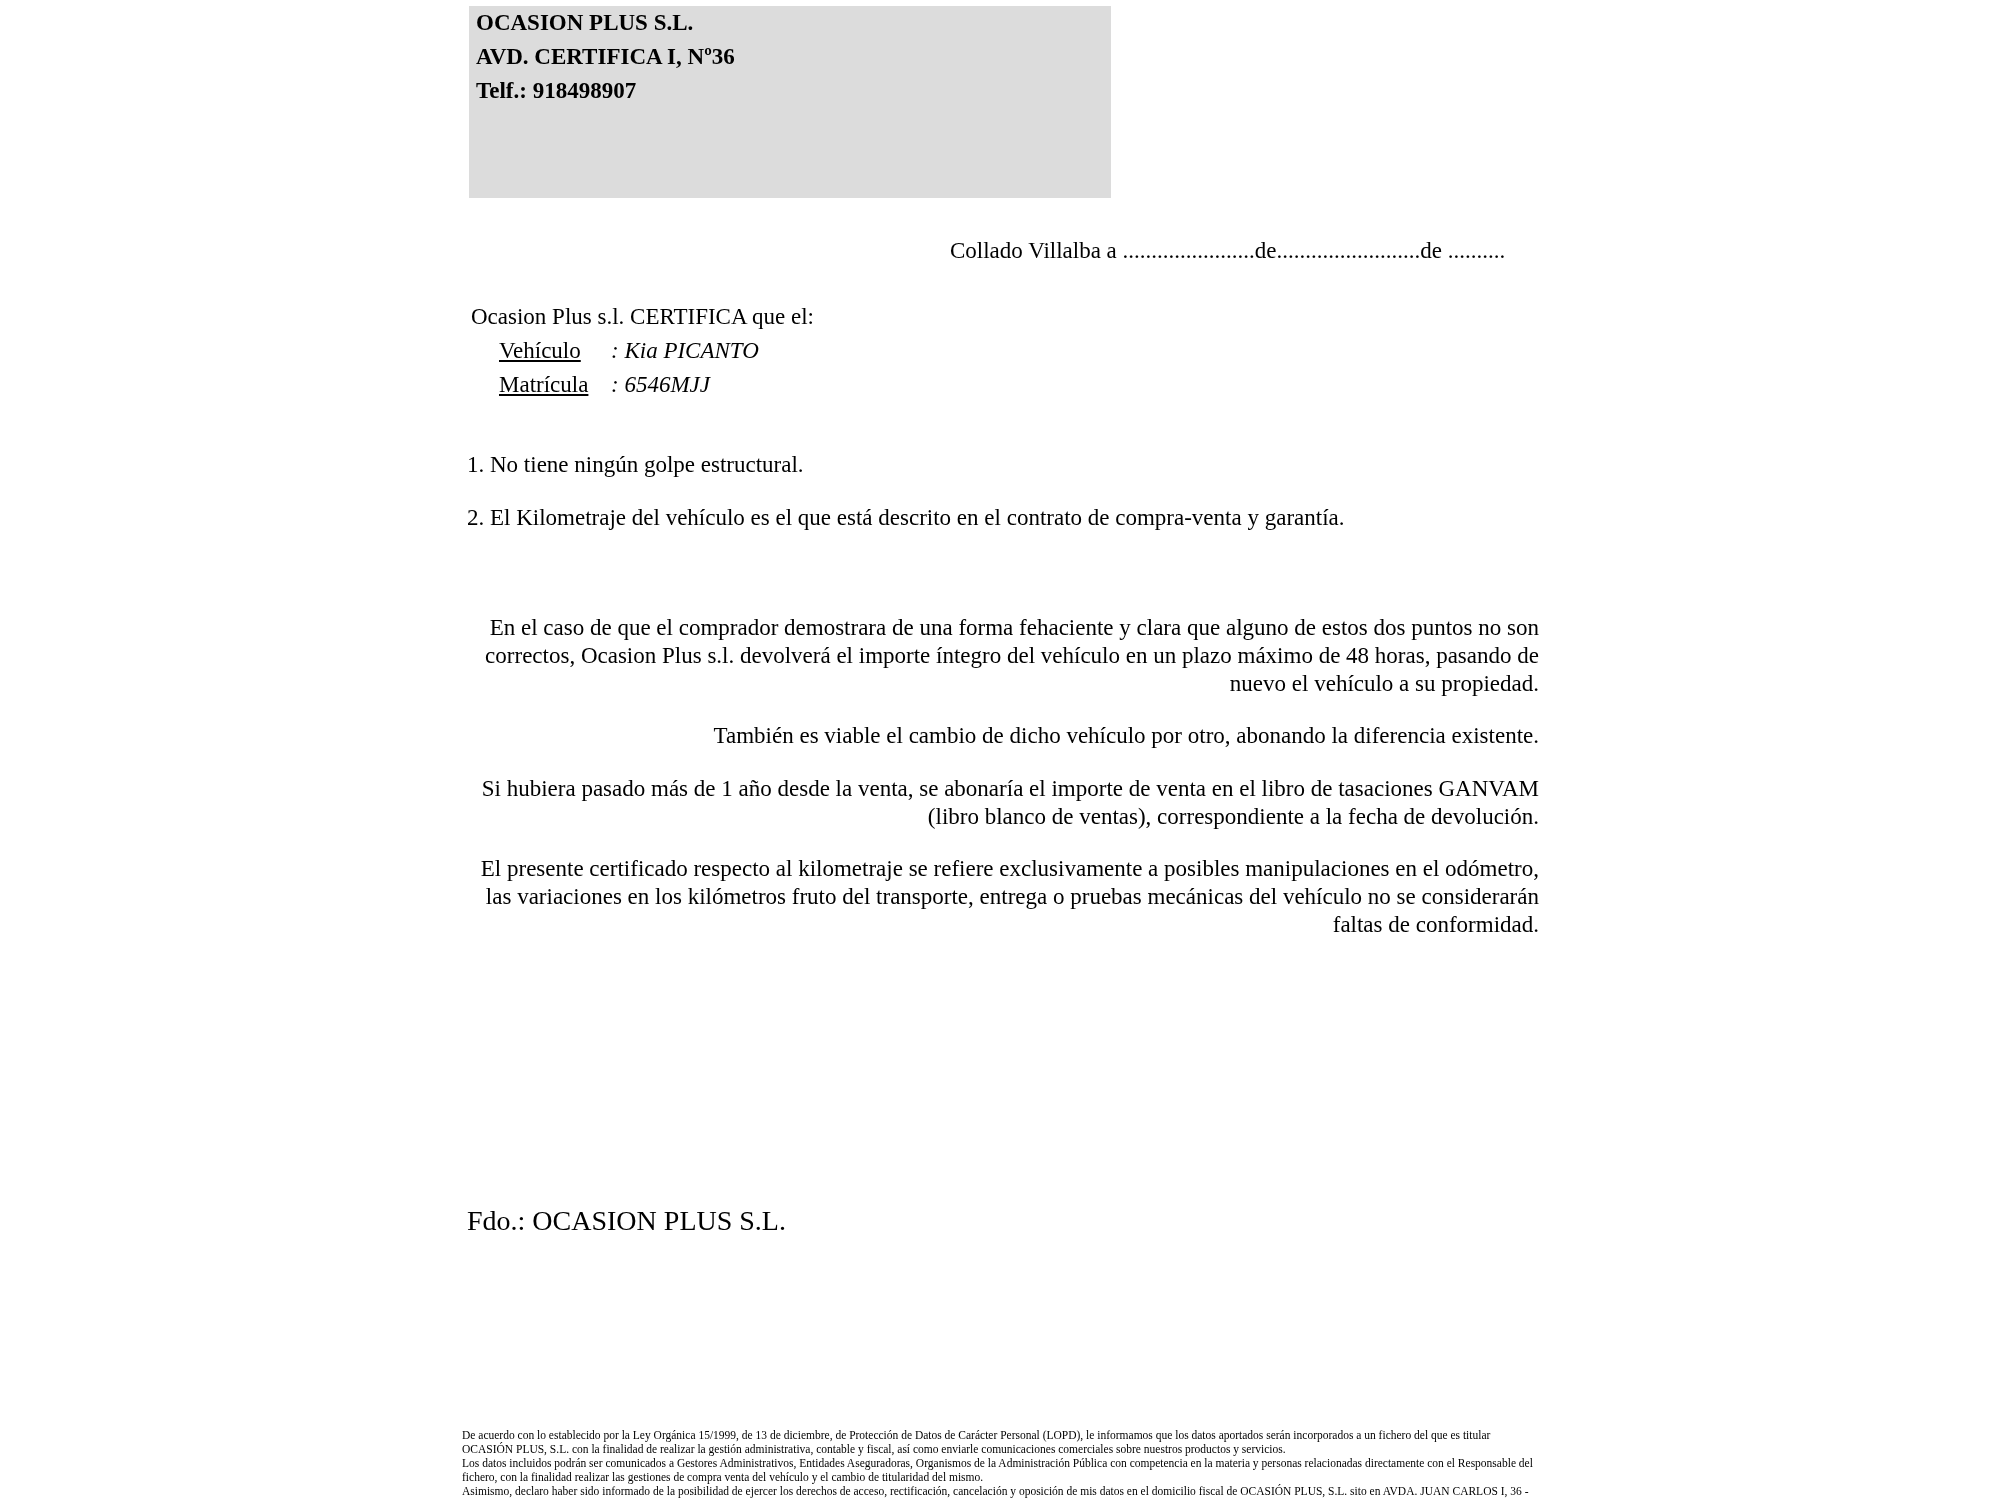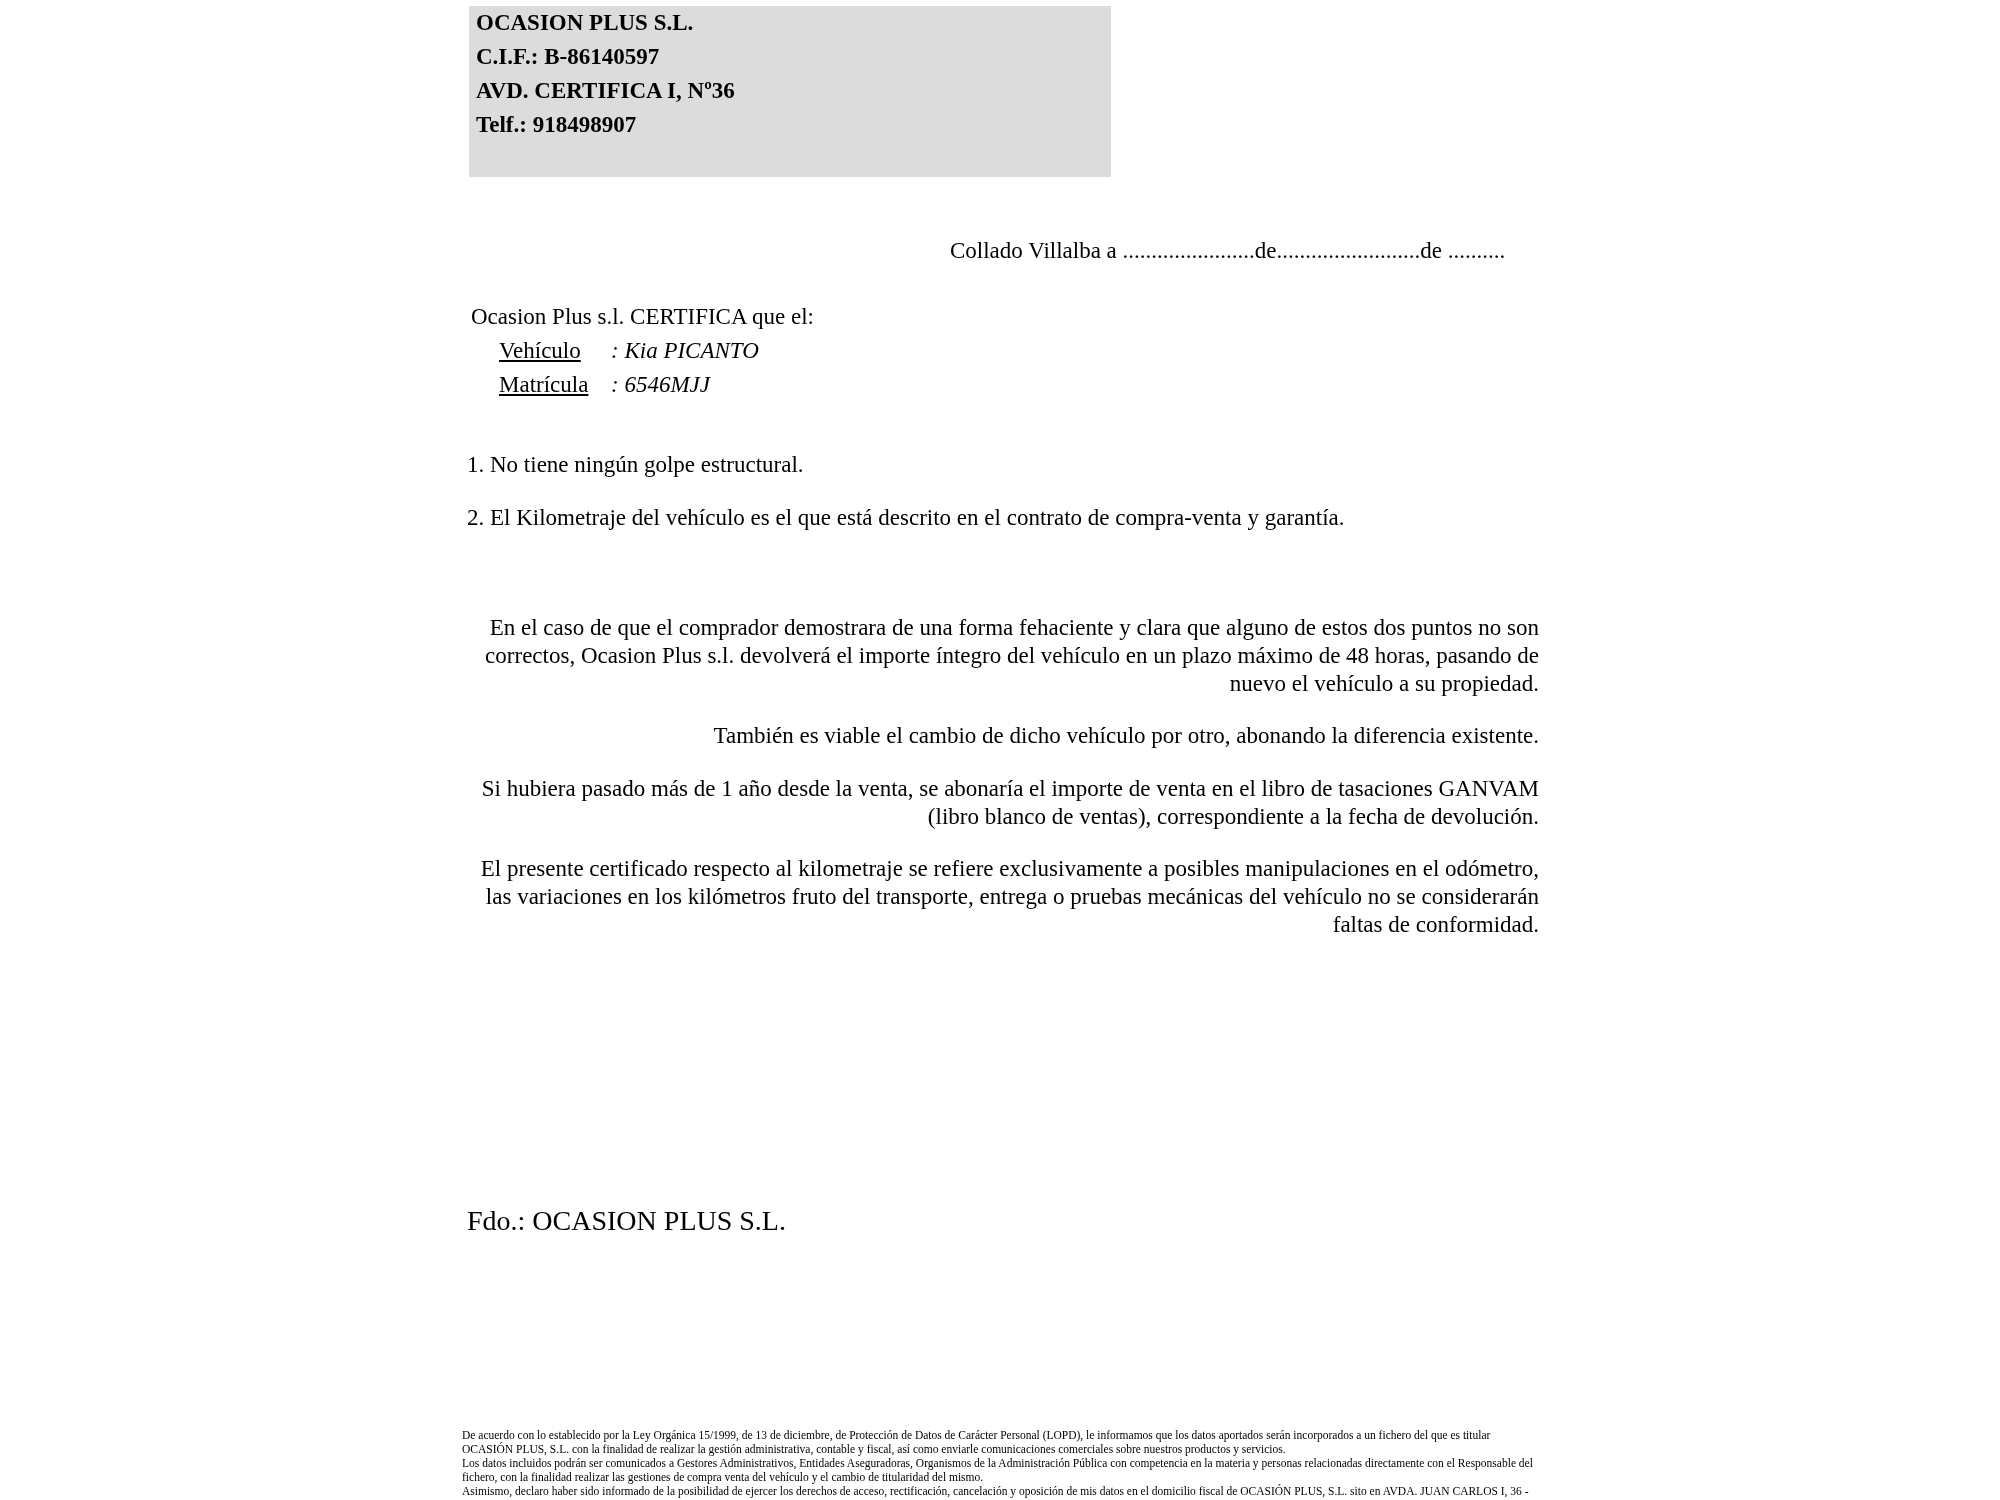--- a/index.html
+++ b/index.html
@@ -13,21 +13,21 @@
     position: relative;
     font-family: "Liberation Serif", serif;
     color: #000000;
     overflow: hidden;
   }
   .header-box {
     position: absolute;
     left: 469px;
     top: 6px;
     width: 642px;
-    height: 171px;
+    height: 192px;
     background: #dcdcdc;
     box-sizing: border-box;
     padding-left: 7px;
   }
   .header-box > div {
     font-weight: bold;
     font-size: 23px;
     line-height: 34px;
     white-space: nowrap;
   }
@@ -91,21 +91,20 @@
     width: 1082px;
     font-size: 11.5px;
     line-height: 14px;
   }
 </style>
 </head>
 <body>
 
 <div class="header-box">
   <div>OCASION PLUS S.L.</div>
-  <div>C.I.F.: B-86140597</div>
   <div>AVD. CERTIFICA I, Nº36</div>
   <div>Telf.: 918498907</div>
 </div>
 
 <div class="date-line">Collado Villalba a .......................de.........................de ..........</div>
 
 <div class="certify">
   <div>Ocasion Plus s.l. CERTIFICA que el:</div>
   <div class="cert-row"><span class="cert-label">Vehículo</span><span class="cert-value">: Kia PICANTO</span></div>
   <div class="cert-row"><span class="cert-label">Matrícula</span><span class="cert-value">: 6546MJJ</span></div>

